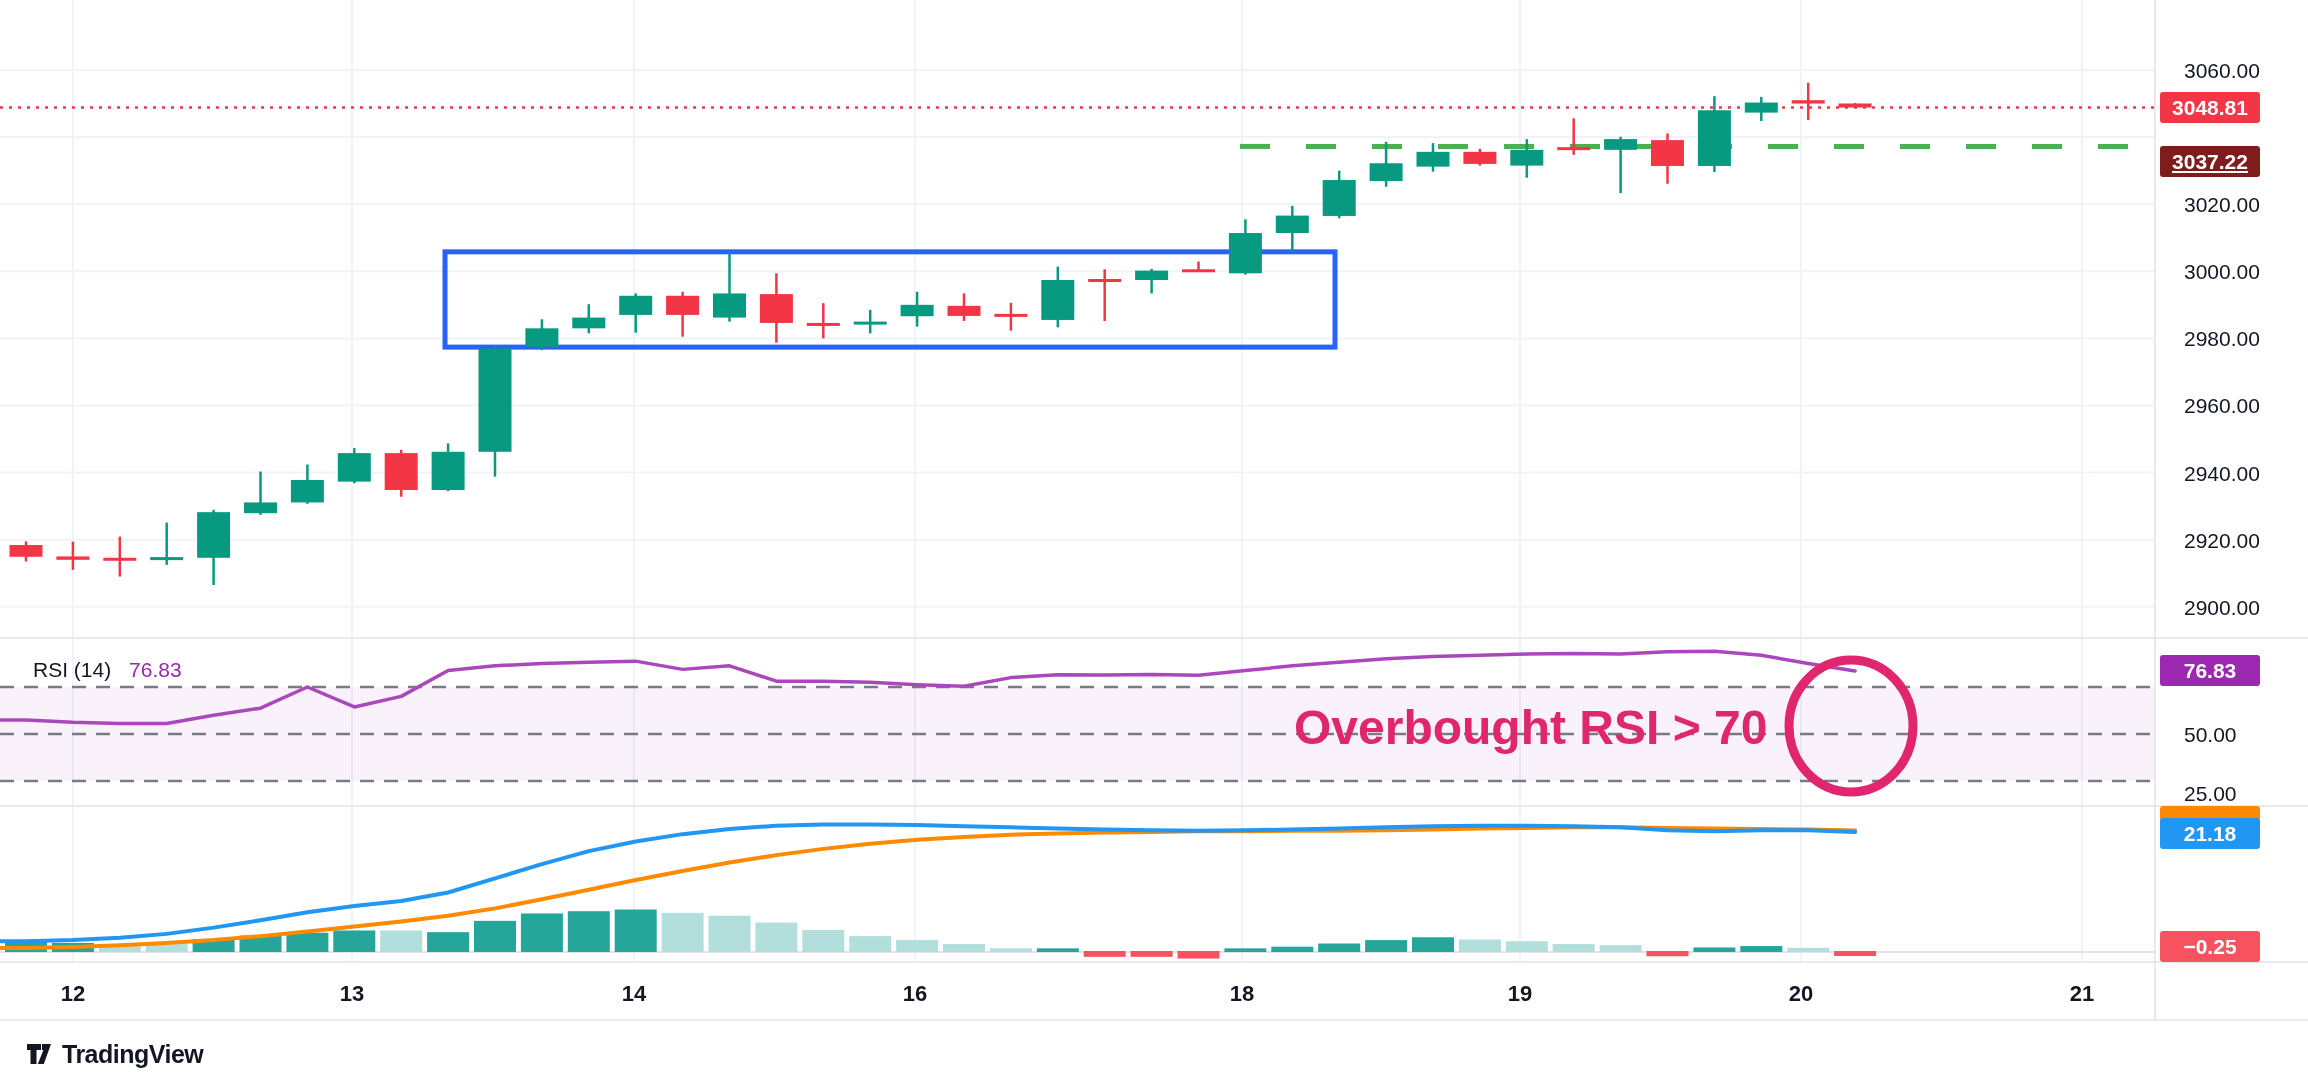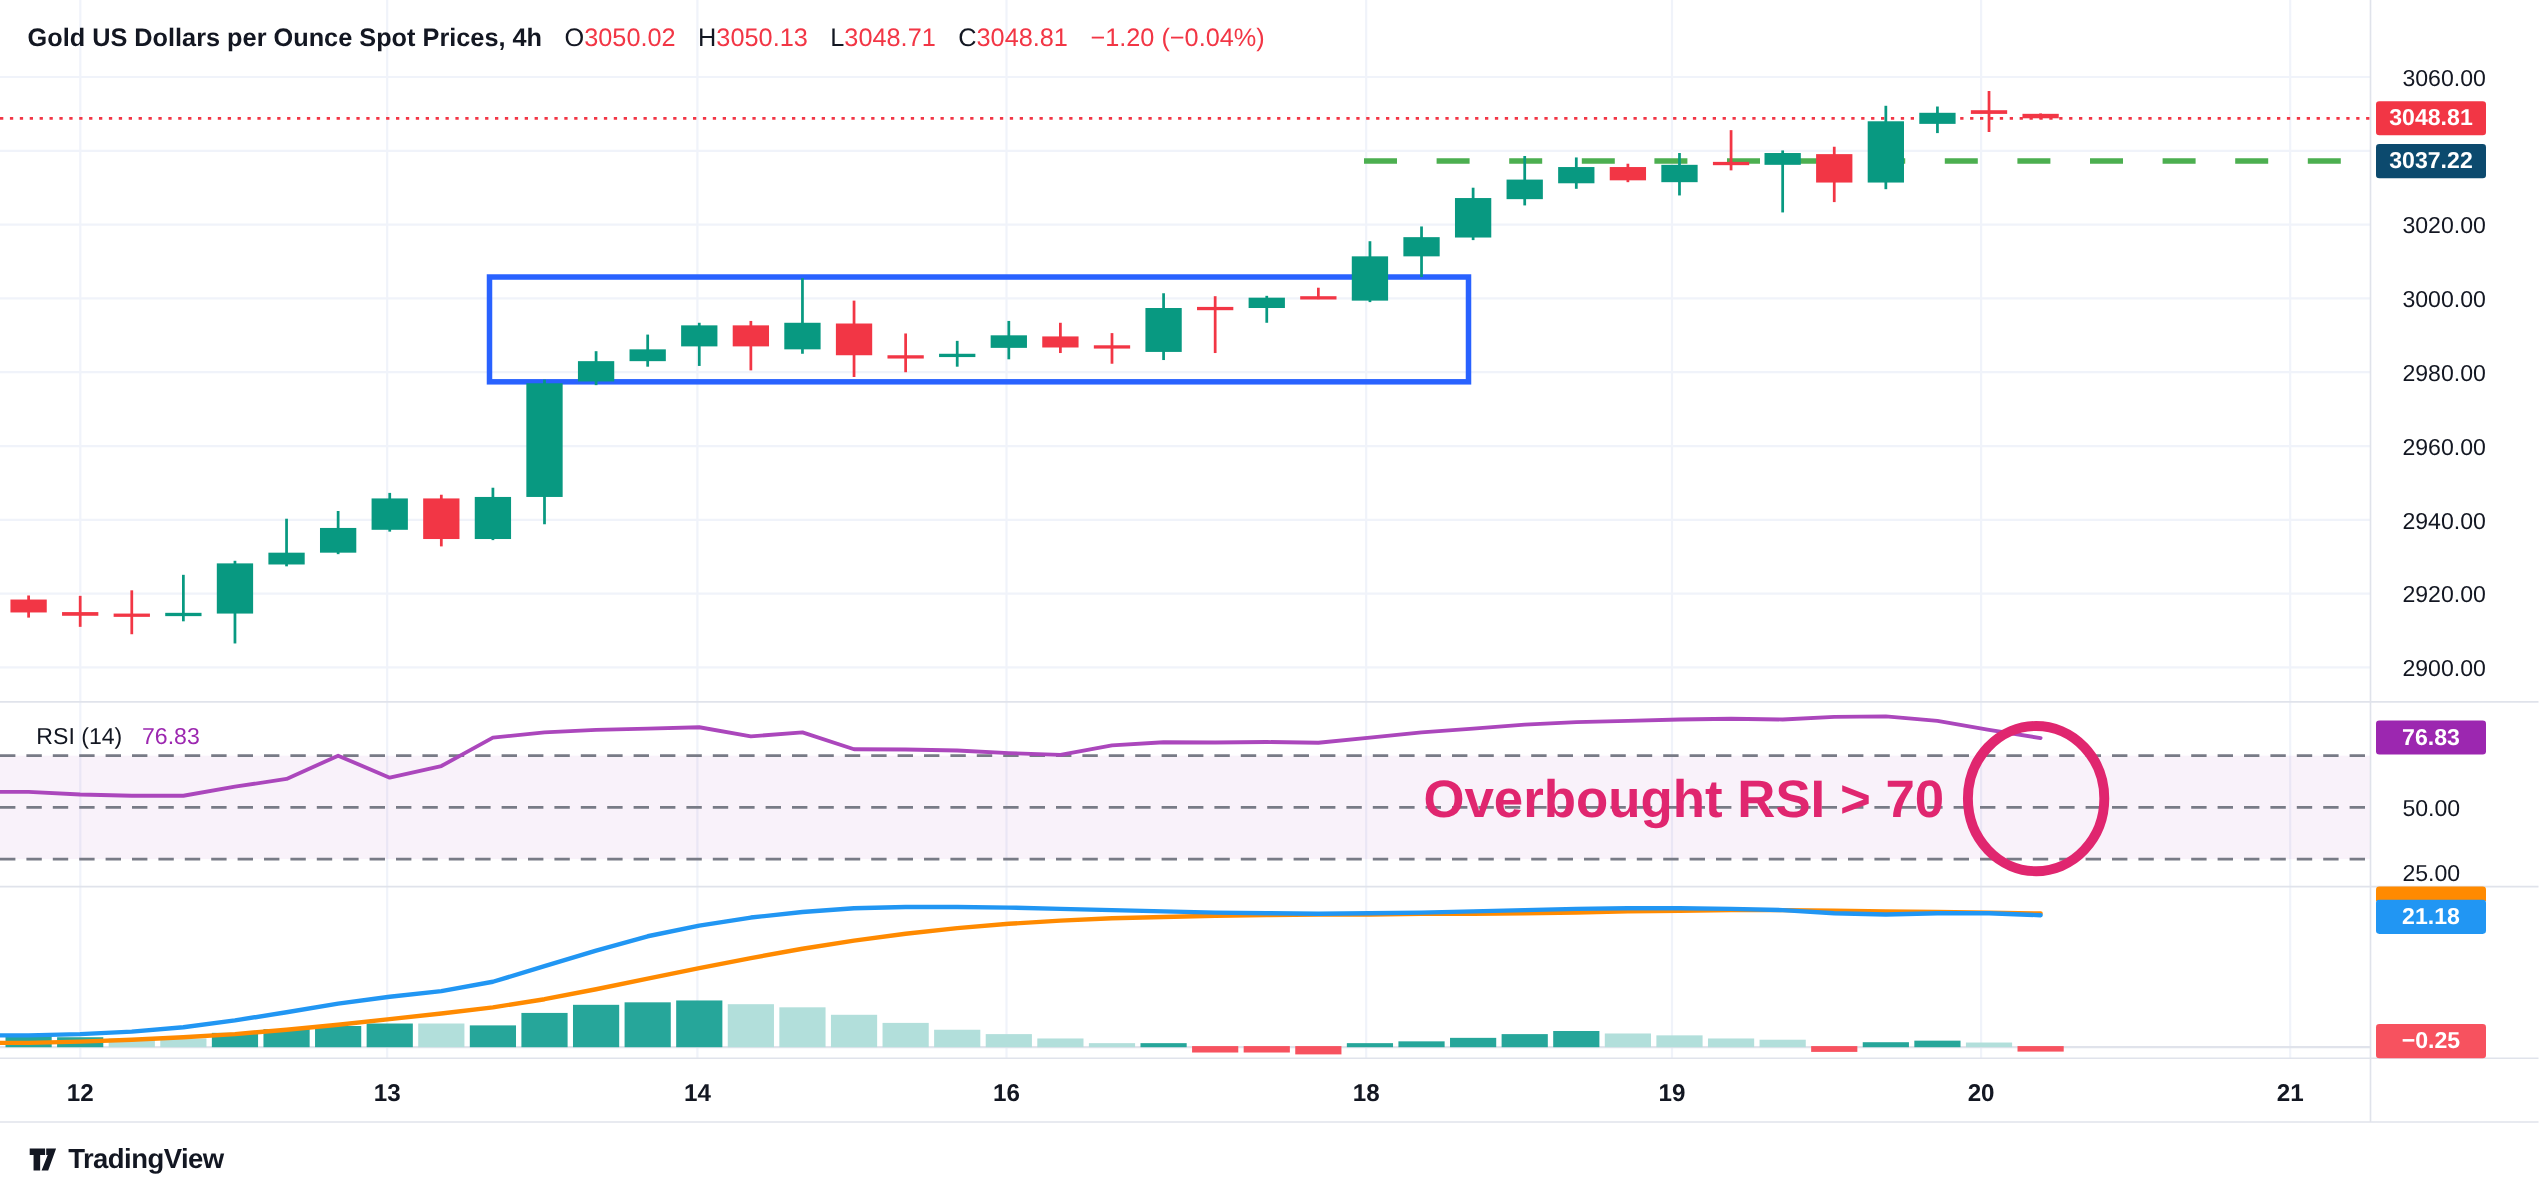--- a/index.html
+++ b/index.html
@@ -14,21 +14,21 @@
   .indicator-row{font-size:21px;color:#131722;font-weight:400;}
   .rsi-row{left:33px;top:658px;}
   .macd-row{left:33px;top:828px;}
   .val-purple{color:#9c27b0;margin-left:12px;}
   .val-red{color:#f7525f;margin-left:12px;}
   .val-blue{color:#2196f3;margin-left:12px;}
   .val-orange{color:#ff8a00;margin-left:12px;}
   .badge{position:absolute;left:2160px;width:100px;height:31px;border-radius:3px;
          color:#fff;font-size:21px;font-weight:700;text-align:center;line-height:31px;z-index:5;}
   .price-badge{top:92px;background:#f23645;}
-  .level-badge{top:131px;background:#0c4a6e;}
+  .level-badge{top:146px;background:#7f1d1d;text-decoration:underline;}
   .rsi-badge{top:655px;background:#9c27b0;}
   .signal-sliver{position:absolute;left:2160px;top:806px;width:100px;height:13px;background:#ff8a00;border-radius:3px 3px 0 0;z-index:4;}
   .macd-badge{top:818px;background:#2196f3;}
   .hist-badge{top:931px;background:#f7525f;}
   .annotation-text{left:1294px;top:700px;font-size:48px;font-weight:700;color:#e0266f;z-index:6;}
   .logo-row{left:25px;top:1040px;display:flex;gap:9px;}
   .logo-row .logo-text{font-size:25px;font-weight:600;color:#131722;letter-spacing:-0.5px;}
 </style>
 </head>
 <body>
@@ -203,28 +203,20 @@
       <text x="73" y="1001" text-anchor="middle" fill="#131722" font-size="22" font-weight="700" font-family="&quot;Liberation Sans&quot;,sans-serif">12</text>
       <text x="352" y="1001" text-anchor="middle" fill="#131722" font-size="22" font-weight="700" font-family="&quot;Liberation Sans&quot;,sans-serif">13</text>
       <text x="634" y="1001" text-anchor="middle" fill="#131722" font-size="22" font-weight="700" font-family="&quot;Liberation Sans&quot;,sans-serif">14</text>
       <text x="915" y="1001" text-anchor="middle" fill="#131722" font-size="22" font-weight="700" font-family="&quot;Liberation Sans&quot;,sans-serif">16</text>
       <text x="1242" y="1001" text-anchor="middle" fill="#131722" font-size="22" font-weight="700" font-family="&quot;Liberation Sans&quot;,sans-serif">18</text>
       <text x="1520" y="1001" text-anchor="middle" fill="#131722" font-size="22" font-weight="700" font-family="&quot;Liberation Sans&quot;,sans-serif">19</text>
       <text x="1801" y="1001" text-anchor="middle" fill="#131722" font-size="22" font-weight="700" font-family="&quot;Liberation Sans&quot;,sans-serif">20</text>
       <text x="2082" y="1001" text-anchor="middle" fill="#131722" font-size="22" font-weight="700" font-family="&quot;Liberation Sans&quot;,sans-serif">21</text>
     </svg>
 
-  <div class="overlay title-row">
-    <span>Gold US Dollars per Ounce Spot Prices, 4h</span>
-    <span class="ohlc-letter">O</span><span class="ohlc-val">3050.02</span>
-    <span class="ohlc-letter">H</span><span class="ohlc-val">3050.13</span>
-    <span class="ohlc-letter">L</span><span class="ohlc-val">3048.71</span>
-    <span class="ohlc-letter">C</span><span class="ohlc-val">3048.81</span>
-    <span class="chg">−1.20 (−0.04%)</span>
-  </div>
 
   <div class="overlay indicator-row rsi-row">
     <span>RSI (14)</span>
     <span class="val-purple">76.83</span>
   </div>
 
 
   <div class="badge price-badge">3048.81</div>
   <div class="badge level-badge">3037.22</div>
   <div class="badge rsi-badge">76.83</div>

